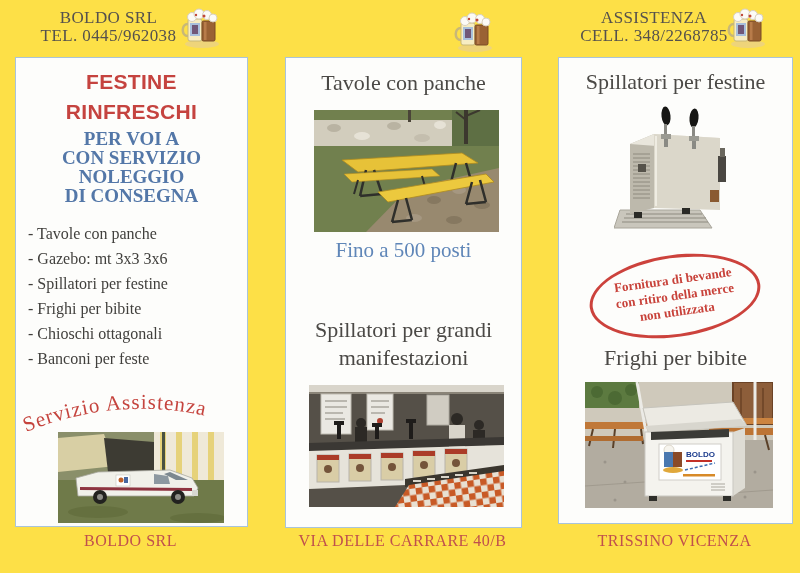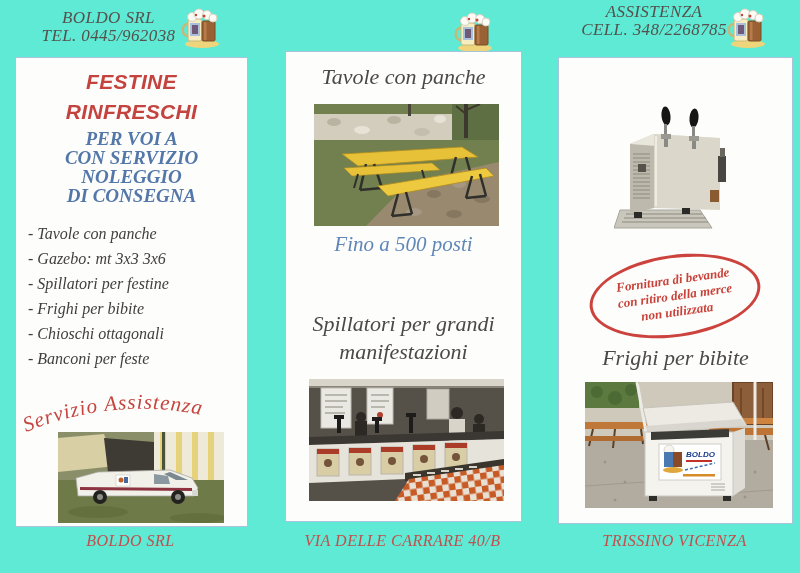--- a/index.html
+++ b/index.html
@@ -1,31 +1,31 @@
 <!DOCTYPE html>
 <html><head>
 <meta charset="utf-8">
 <style>
   html,body{margin:0;padding:0;}
   body{background:#e8e8e4;font-family:"Liberation Serif",serif;}
-  .page{position:relative;width:800px;height:573px;background:#5eead4;overflow:hidden;margin:0 auto;font-style:italic;}
+  .page{position:relative;width:800px;height:573px;background:#fde047;overflow:hidden;margin:0 auto;}
 
   
   .col-hdr{position:absolute;text-align:center;color:#55514d;font-size:17px;line-height:18px;letter-spacing:.4px;}
   .hdr-left{left:21px;top:9px;width:175px;}
-  .hdr-right{left:563px;top:3px;width:182px;}
+  .hdr-right{left:563px;top:9px;width:182px;}
   .mug-icon{position:absolute;}
   .icon-1{left:180px;top:7px;}
   .icon-2{left:453px;top:11px;}
   .icon-3{left:726px;top:7px;}
 
   
   .panel{position:absolute;background:#fdfdfb;border:1px solid #a9c4da;}
   .panel-left{left:15px;top:57px;width:231px;height:468px;}
-  .panel-mid{left:285px;top:51px;width:235px;height:469px;}
+  .panel-mid{left:285px;top:57px;width:235px;height:469px;}
   .panel-right{left:558px;top:57px;width:233px;height:465px;}
 
   
   .red-title{padding-top:9px;text-align:center;font-family:"Liberation Sans",sans-serif;font-weight:bold;font-size:21px;line-height:30px;color:#c5433f;letter-spacing:.3px;}
   .blue-sub{margin-top:2px;text-align:center;font-weight:bold;font-size:19px;line-height:19px;color:#5377a8;}
   .svc-list{margin-top:16px;padding-left:12px;font-size:16px;line-height:25px;color:#403f3c;}
   .arc-wrap{position:absolute;left:4px;top:336px;}
   .photo{position:absolute;display:block;}
   .photo-van{left:42px;top:374px;}
   .photo-table{left:28px;top:52px;}
@@ -256,20 +256,21 @@
     <rect x="24" y="15" width="2.5" height="18" fill="#b87c4a"></rect>
     <circle cx="12" cy="10" r="4.5" fill="#fcfbf6" stroke="#d8d0c0"></circle>
     <circle cx="19" cy="7" r="5" fill="#fcfbf6" stroke="#d8d0c0"></circle>
     <circle cx="27" cy="8" r="4.5" fill="#fcfbf6" stroke="#d8d0c0"></circle>
     <circle cx="33" cy="11" r="4" fill="#fcfbf6" stroke="#d8d0c0"></circle>
     <circle cx="24" cy="9" r="1.5" fill="#c04838"></circle>
     <circle cx="16" cy="8" r="1.2" fill="#c04838"></circle>
   </svg>
 
   <div class="panel panel-right">
+    <div class="heading h-right-top">Spillatori per festine</div>
 
     <svg class="photo photo-dispenser" width="130" height="136" viewBox="0 0 130 136">
       <polygon points="6,108 86,108 98,126 0,126" fill="#c9c6bc" stroke="#a8a59a"></polygon>
       <path d="M12,112 h76 M10,116 h82 M8,120 h86" stroke="#8e8b80" stroke-width="1" fill="none"></path>
       <polygon points="16,42 40,32 40,106 16,112" fill="#bdb9ac"></polygon>
       <path d="M19,52 h17 M19,56 h17 M19,60 h17 M19,64 h17 M19,68 h17 M19,72 h17 M19,76 h17 M19,80 h17 M19,84 h17 M19,88 h17 M19,92 h17 M19,96 h17" stroke="#8e8a7e" stroke-width="1" fill="none"></path>
       <rect x="24" y="62" width="8" height="8" fill="#55524a"></rect>
       <polygon points="16,42 40,32 106,36 82,47" fill="#e9e6dc"></polygon>
       <polygon points="40,32 106,36 106,108 40,106" fill="#dbd7ca"></polygon>
       <path d="M42,34 L42,104" stroke="#efece2" stroke-width="2"></path>

